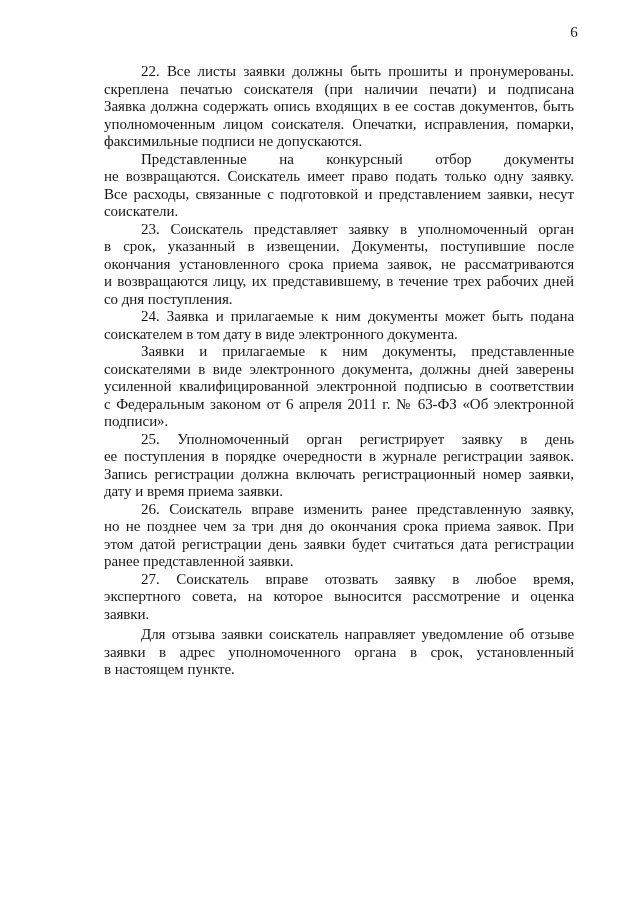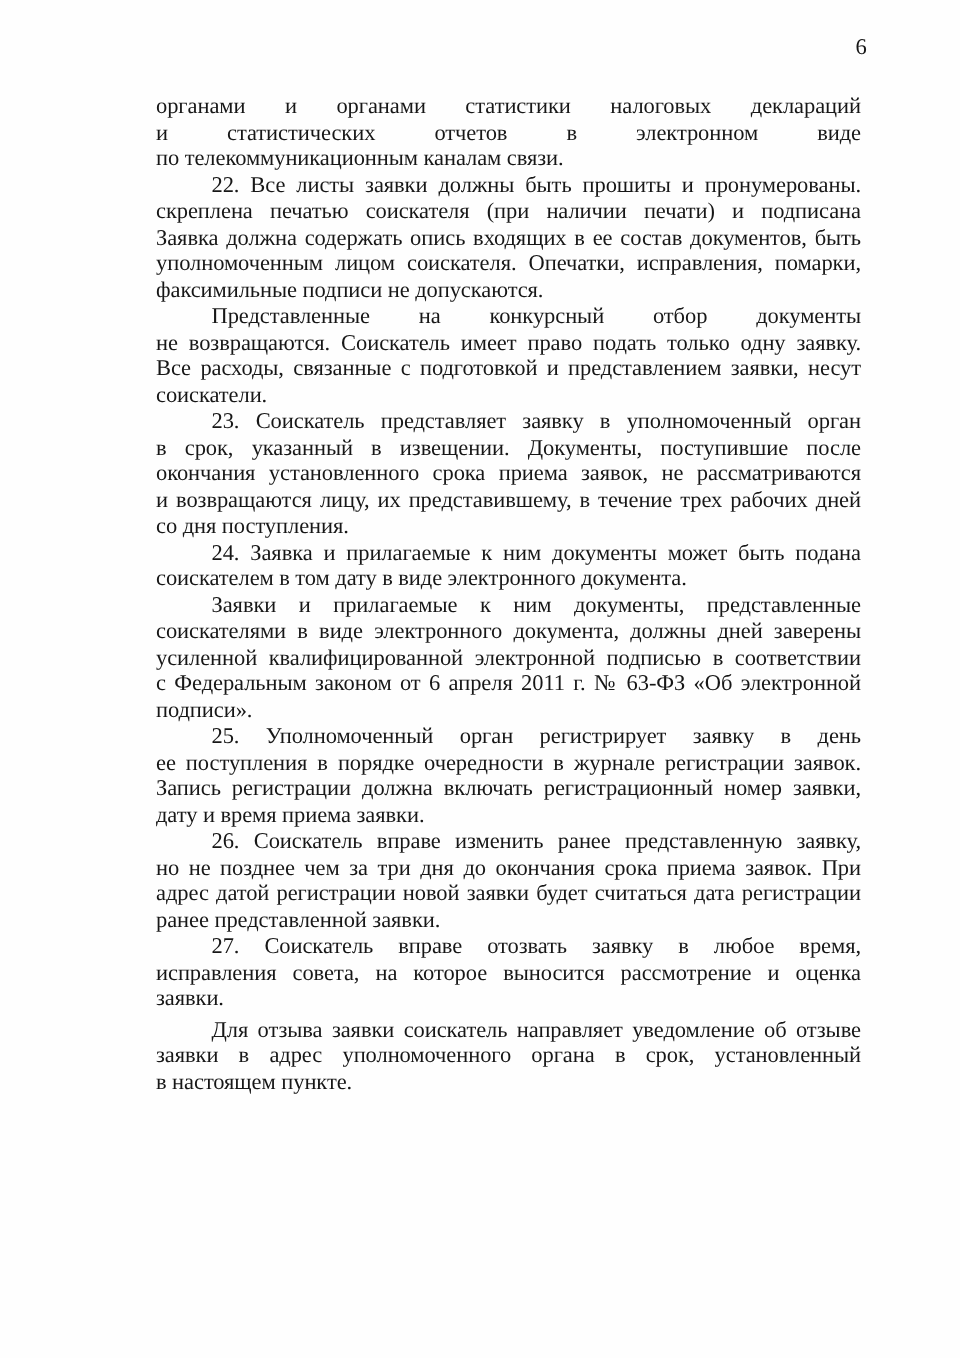--- a/index.html
+++ b/index.html
@@ -58,25 +58,20 @@
       text-indent: 37px;
     }
   </style>
 </head>
 <body>
 
 <div class="page">
   <div class="page-number">6</div>
   <div class="content" id="document-body">
       <div class="paragraph">
-        <div class="line">органами и органами статистики налоговых деклараций</div>
-        <div class="line">и статистических отчетов в электронном виде</div>
-        <div class="line last">по телекоммуникационным каналам связи.</div>
-      </div>
-      <div class="paragraph">
         <div class="line indent">22. Все листы заявки должны быть прошиты и пронумерованы.</div>
         <div class="line">скреплена печатью соискателя (при наличии печати) и подписана</div>
         <div class="line">Заявка должна содержать опись входящих в ее состав документов, быть</div>
         <div class="line">уполномоченным лицом соискателя. Опечатки, исправления, помарки,</div>
         <div class="line last">факсимильные подписи не допускаются.</div>
       </div>
       <div class="paragraph">
         <div class="line indent">Представленные на конкурсный отбор документы</div>
         <div class="line">не возвращаются. Соискатель имеет право подать только одну заявку.</div>
         <div class="line">Все расходы, связанные с подготовкой и представлением заявки, несут</div>
@@ -102,26 +97,26 @@
       </div>
       <div class="paragraph">
         <div class="line indent">25. Уполномоченный орган регистрирует заявку в день</div>
         <div class="line">ее поступления в порядке очередности в журнале регистрации заявок.</div>
         <div class="line">Запись регистрации должна включать регистрационный номер заявки,</div>
         <div class="line last">дату и время приема заявки.</div>
       </div>
       <div class="paragraph">
         <div class="line indent">26. Соискатель вправе изменить ранее представленную заявку,</div>
         <div class="line">но не позднее чем за три дня до окончания срока приема заявок. При</div>
-        <div class="line">адрес датой регистрации новой заявки будет считаться дата регистрации</div>
+        <div class="line">этом датой регистрации день заявки будет считаться дата регистрации</div>
         <div class="line last">ранее представленной заявки.</div>
       </div>
       <div class="paragraph">
         <div class="line indent">27. Соискатель вправе отозвать заявку в любое время,</div>
-        <div class="line">исправления совета, на которое выносится рассмотрение и оценка</div>
+        <div class="line">экспертного совета, на которое выносится рассмотрение и оценка</div>
         <div class="line last">заявки.</div>
       </div>
       <div class="paragraph space-before">
         <div class="line indent">Для отзыва заявки соискатель направляет уведомление об отзыве</div>
         <div class="line">заявки в адрес уполномоченного органа в срок, установленный</div>
         <div class="line last">в настоящем пункте.</div>
       </div>
     </div>
 </div>
 

